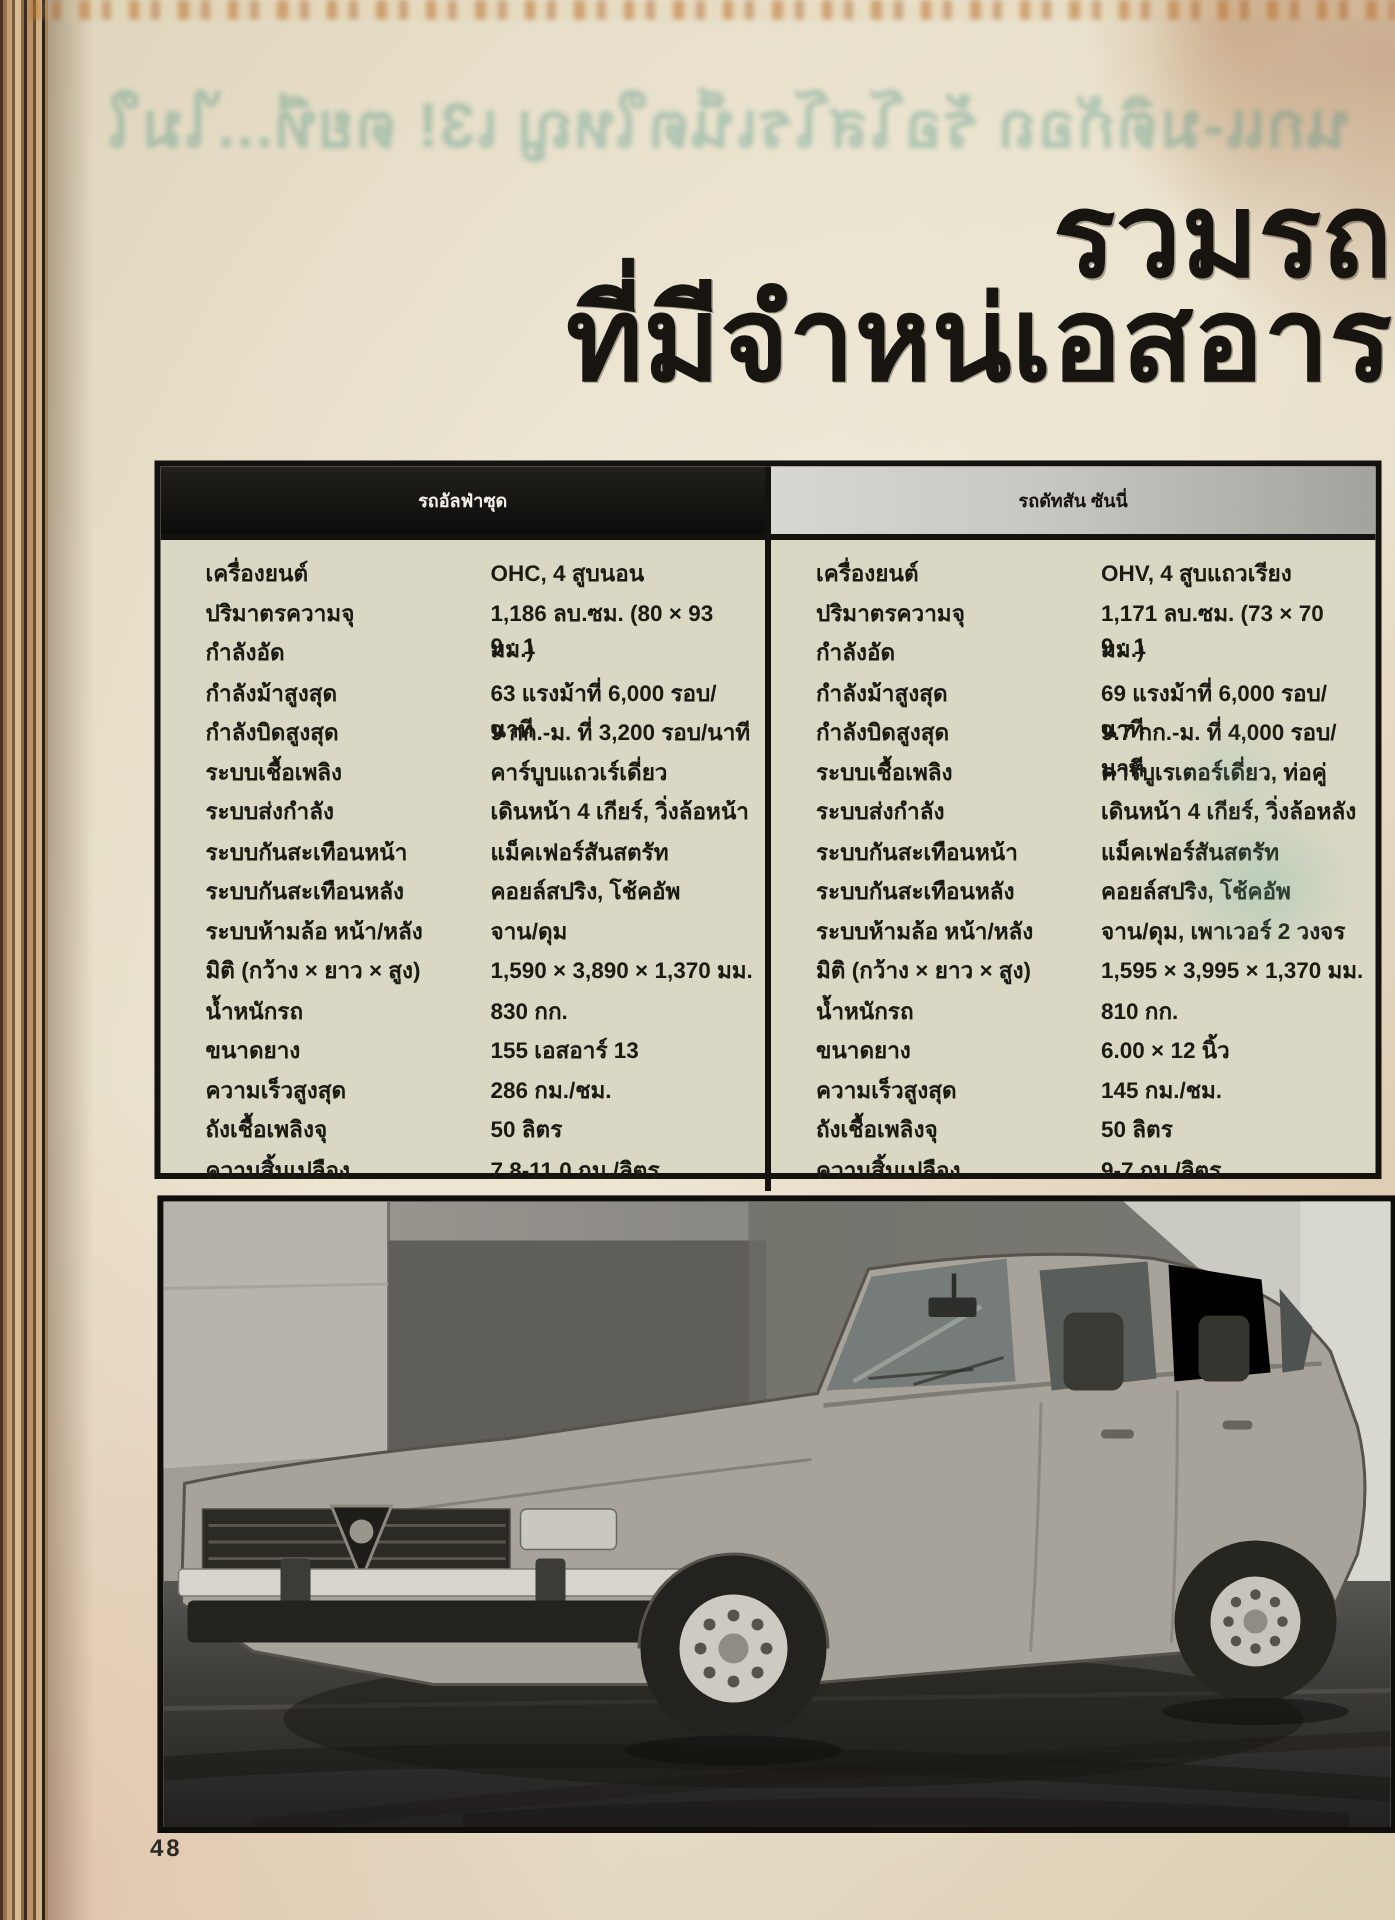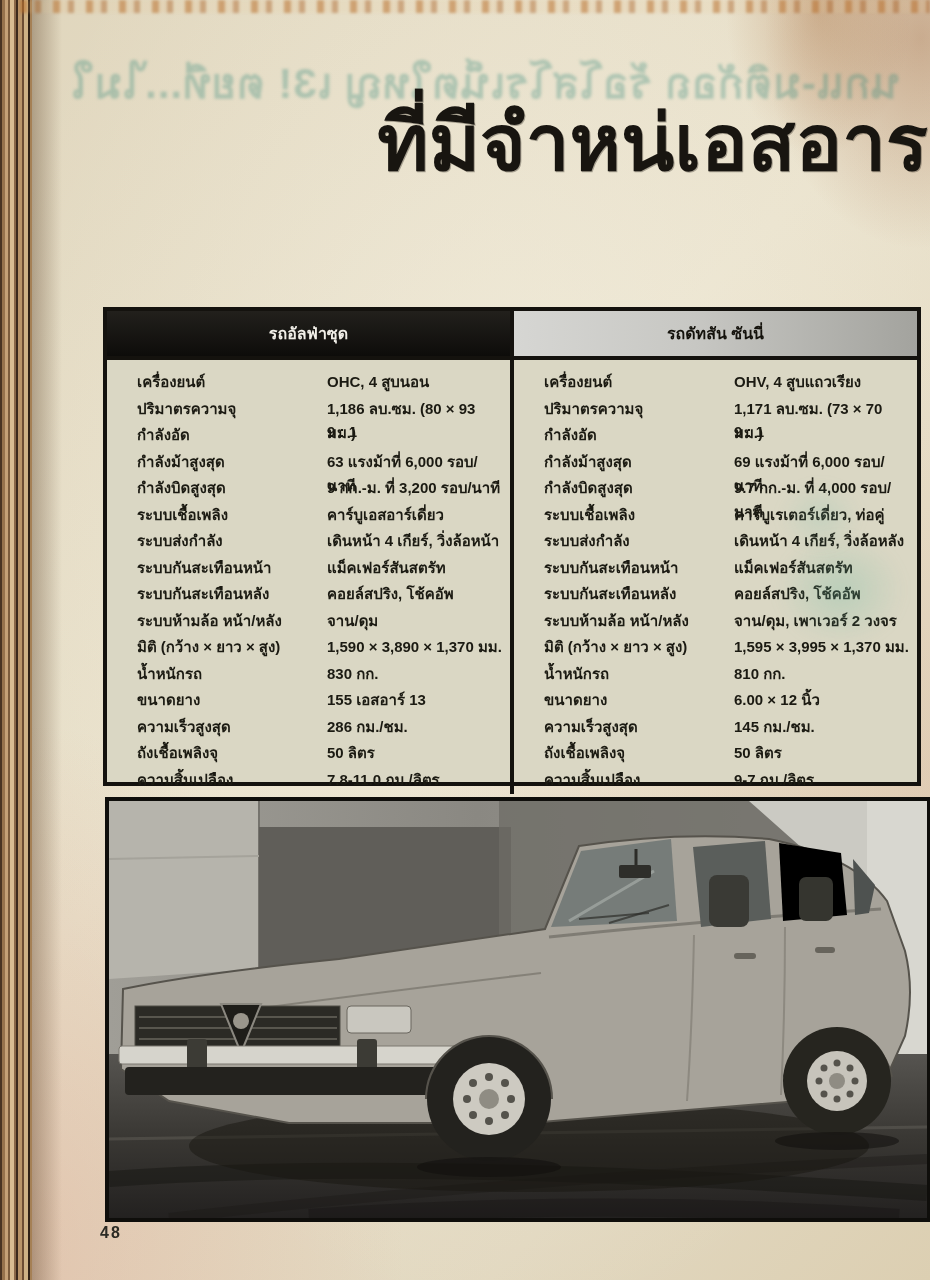--- a/index.html
+++ b/index.html
@@ -35,21 +35,21 @@
     font-weight:900;line-height:1.06;letter-spacing:0px;
     text-shadow:1px 1px 0 rgba(40,35,25,.35);}
   .title .l1{font-size:78px;}
   .title .l2{font-size:78px;margin-top:-14px;}
   
   .spec-table{position:absolute;left:103px;top:307px;width:818px;height:479px;
     border:4px solid #14120e;box-sizing:border-box;background:#dad7c4;
     display:flex;flex-direction:column;}
   .thead{display:flex;height:45px;flex:none;border-bottom:4px solid #14120e;}
   .th{flex:1;display:flex;align-items:center;justify-content:center;
-    font-size:16px;font-weight:700;}
+    font-size:12px;font-weight:700;}
   .th-left{background:linear-gradient(180deg,#22201c,#0d0c0a);color:#f1efe8;}
   .th-right{background:linear-gradient(90deg,#d6d6d3 0%,#c7c7c3 45%,#a3a39e 100%);
     color:#14120c;border-left:4px solid #14120e;}
   .tbody{flex:1;display:flex;position:relative;}
   .tcol{flex:1;padding:10px 4px 0 30px;box-sizing:border-box;position:relative;}
   .tcol + .tcol{border-left:4px solid #14120e;}
   .spec-row{display:flex;height:26.5px;align-items:flex-start;
     font-size:15px;font-weight:600;color:#1b1a12;}
   .spec-label{flex:none;width:190px;}
   .spec-value{flex:1;}
@@ -71,20 +71,21 @@
 
 <div id="root">
 
   <div class="binding"></div>
   <div class="gutter-shadow"></div>
   <div class="top-fringe"></div>
 
   <div class="showthrough">นกแ-มติกัอถ ร้อโสโรเน็ตใหญ เ3! ตยที...ไมใ</div>
 
   <div class="title">
+    <div class="l1">รวมรถ</div>
     <div class="l2">ที่มีจำหน่เอสอาร</div>
   </div>
 
   <div class="spec-table">
     <div class="thead">
       <div class="th th-left">รถอัลฟ่าซุด</div>
       <div class="th th-right">รถดัทสัน ซันนี่</div>
     </div>
     <div class="tbody">
       <div class="tcol">
@@ -103,21 +104,21 @@
           <div class="spec-row">
             <span class="spec-label">กำลังม้าสูงสุด</span>
             <span class="spec-value">63 แรงม้าที่ 6,000 รอบ/นาที</span>
           </div>
           <div class="spec-row">
             <span class="spec-label">กำลังบิดสูงสุด</span>
             <span class="spec-value">9 กก.-ม. ที่ 3,200 รอบ/นาที</span>
           </div>
           <div class="spec-row">
             <span class="spec-label">ระบบเชื้อเพลิง</span>
-            <span class="spec-value">คาร์บูเอสอาร์เดี่ยว</span>
+            <span class="spec-value">คาร์บูบแถวเร์เดี่ยว</span>
           </div>
           <div class="spec-row">
             <span class="spec-label">ระบบส่งกำลัง</span>
             <span class="spec-value">เดินหน้า 4 เกียร์, วิ่งล้อหน้า</span>
           </div>
           <div class="spec-row">
             <span class="spec-label">ระบบกันสะเทือนหน้า</span>
             <span class="spec-value">แม็คเฟอร์สันสตรัท</span>
           </div>
           <div class="spec-row">

